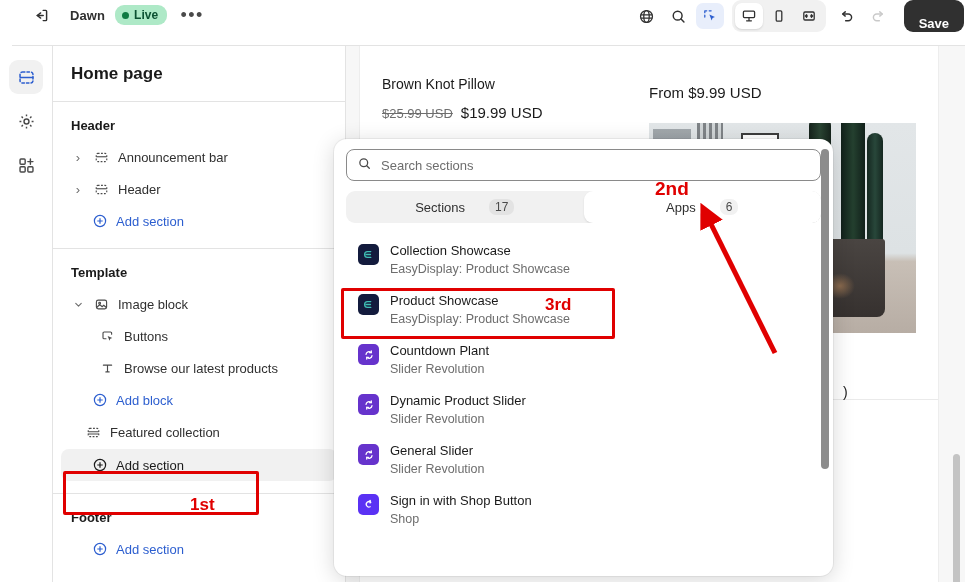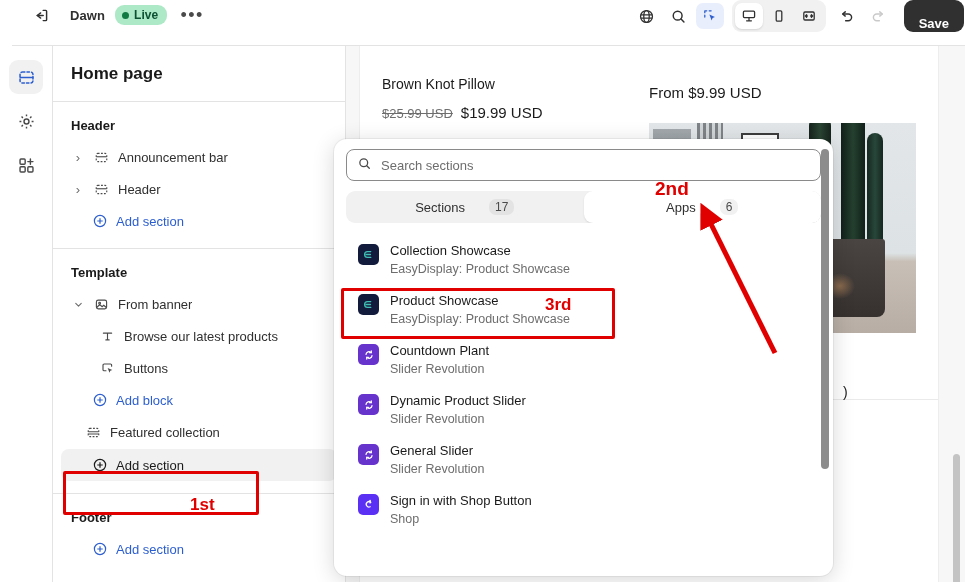--- a/index.html
+++ b/index.html
@@ -378,38 +378,38 @@
               <path d="M5 8l5 5 5-5"></path>
             </svg>
         </span>
         <span class="row-icon">
           <svg width="15" height="15" viewBox="0 0 20 20" fill="none" stroke="currentColor" stroke-width="1.5">
             <rect x="3.2" y="4.2" width="13.6" height="11.6" rx="2.5"></rect>
               <circle cx="7.5" cy="8.2" r="1.2"></circle>
               <path d="M3.6 14l4-4 3.2 3 2.2-2 3.4 3"></path>
           </svg>
         </span>
-        <span class="row-label">From banner</span>
-      </div>
-      <div class="row indent2">
-        <span class="row-icon">
-          <svg width="15" height="15" viewBox="0 0 20 20" fill="none" stroke="currentColor" stroke-width="1.5" stroke-linecap="round">
-            <path d="M4.5 5.5h11M10 5.5v9M7.8 14.5h4.4"></path>
-          </svg>
-        </span>
-        <span class="row-label">Browse our latest products</span>
+        <span class="row-label">Image block</span>
       </div>
       <div class="row indent2">
         <span class="row-icon">
           <svg width="15" height="15" viewBox="0 0 20 20" fill="none" stroke="currentColor" stroke-width="1.5" stroke-linecap="round">
             <path d="M15.5 7V5.5a1.5 1.5 0 00-1.5-1.5H5.5A1.5 1.5 0 004 5.5v6A1.5 1.5 0 005.5 13H8"></path>
             <path d="M10.2 9.2l6.2 2.8-2.7 1-1 2.7z" fill="currentColor" stroke="none"></path>
           </svg>
         </span>
         <span class="row-label">Buttons</span>
+      </div>
+      <div class="row indent2">
+        <span class="row-icon">
+          <svg width="15" height="15" viewBox="0 0 20 20" fill="none" stroke="currentColor" stroke-width="1.5" stroke-linecap="round">
+            <path d="M4.5 5.5h11M10 5.5v9M7.8 14.5h4.4"></path>
+          </svg>
+        </span>
+        <span class="row-label">Browse our latest products</span>
       </div>
       <div class="row indent3 link-row">
         <span class="row-icon">
           <svg width="16" height="16" viewBox="0 0 20 20" fill="none" stroke="currentColor" stroke-width="1.5">
             <circle cx="10" cy="10" r="7"></circle>
               <path d="M10 6.6v6.8M6.6 10h6.8"></path>
           </svg>
         </span>
         <span class="row-label">Add block</span>
       </div>

